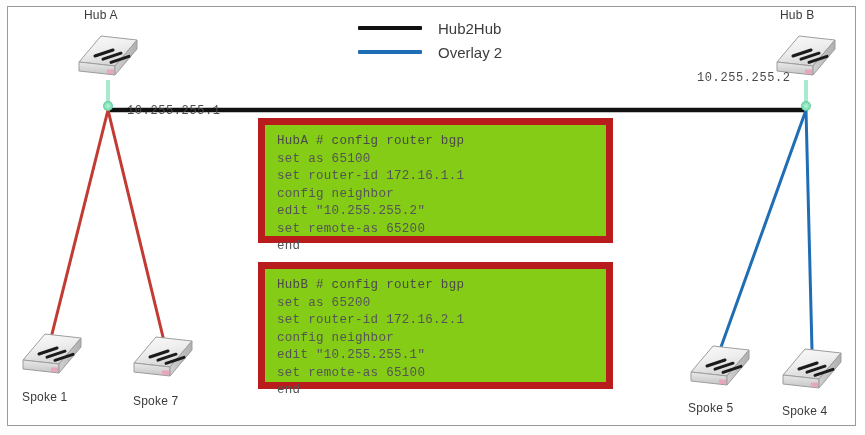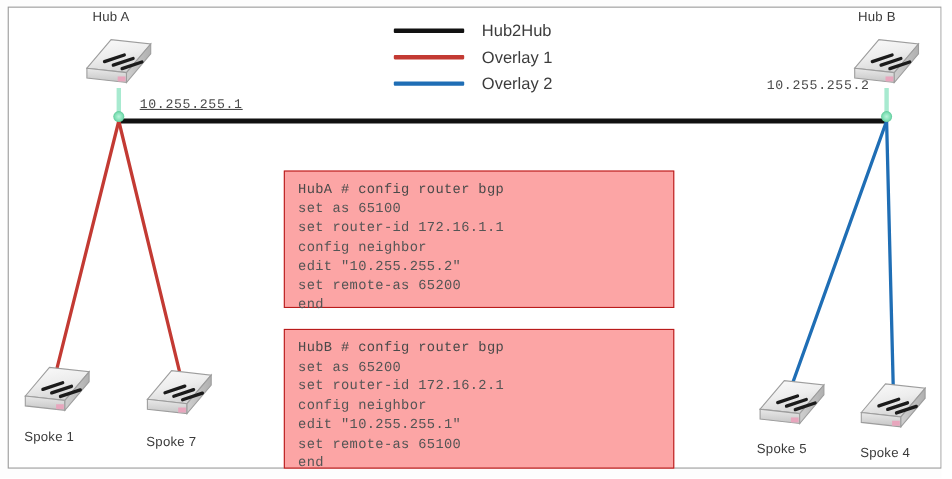--- a/index.html
+++ b/index.html
@@ -72,25 +72,24 @@
   .legend-text {
     margin-left: 16px;
     font-family: "Liberation Sans", sans-serif;
     font-size: 15px;
     color: #3c3c3c;
     white-space: nowrap;
   }
   
   .cfg-box {
     position: absolute;
-    border: 1px solid #b91c1c;
-    background: #fca5a5;
+    border: 7px solid #b91c1c;
+    background: #84cc16;
     box-sizing: border-box;
     padding: 8px 10px 6px 12px;
-    margin-top: 37px;
   }
   .cfg-line {
     font-family: "Liberation Mono", monospace;
     font-size: 12.5px;
     line-height: 17.5px;
     color: #555555;
     white-space: pre;
     letter-spacing: 0.3px;
   }
   .cfg-line.prompt { color: #4a4a4a; }
@@ -193,39 +192,35 @@
         <circle cx="806" cy="106" r="5" fill="url(#junctionGrad)"></circle>
       </g>
   </svg>
 
   <div class="legend" id="legend">
       <div class="legend-row">
         <div class="legend-swatch" style="background: rgb(17, 17, 17);"></div>
         <div class="legend-text">Hub2Hub</div>
       </div>
       <div class="legend-row">
-        <div class="legend-swatch" style="background: rgb(195, 58, 51);"></div>
-        <div class="legend-text">Overlay 1</div>
-      </div>
-      <div class="legend-row">
         <div class="legend-swatch" style="background: rgb(31, 110, 181);"></div>
         <div class="legend-text">Overlay 2</div>
       </div>
     </div>
 
   <div id="device-labels">
       <div class="dev-label" style="left: 84px; top: 8px;">Hub A</div>
       <div class="dev-label" style="left: 780px; top: 8px;">Hub B</div>
       <div class="dev-label" style="left: 22px; top: 390px;">Spoke 1</div>
       <div class="dev-label" style="left: 133px; top: 394px;">Spoke 7</div>
       <div class="dev-label" style="left: 688px; top: 401px;">Spoke 5</div>
       <div class="dev-label" style="left: 782px; top: 404px;">Spoke 4</div>
     </div>
   <div id="ip-labels">
-      <div class="ip-label" style="left: 127px; top: 88px; text-decoration: underline;">10.255.255.1</div>
+      <div class="ip-label" style="left: 127px; top: 104px;">10.255.255.1</div>
       <div class="ip-label" style="left: 697px; top: 71px;">10.255.255.2</div>
     </div>
   <div id="config-boxes">
       <div class="cfg-box" style="left: 258px; top: 118px; width: 355px; height: 125px;">
         <div class="cfg-line prompt">HubA # config router bgp</div>
         <div class="cfg-line">set as 65100</div>
         <div class="cfg-line">set router-id 172.16.1.1</div>
         <div class="cfg-line">config neighbor</div>
         <div class="cfg-line">edit "10.255.255.2"</div>
         <div class="cfg-line">set remote-as 65200</div>

